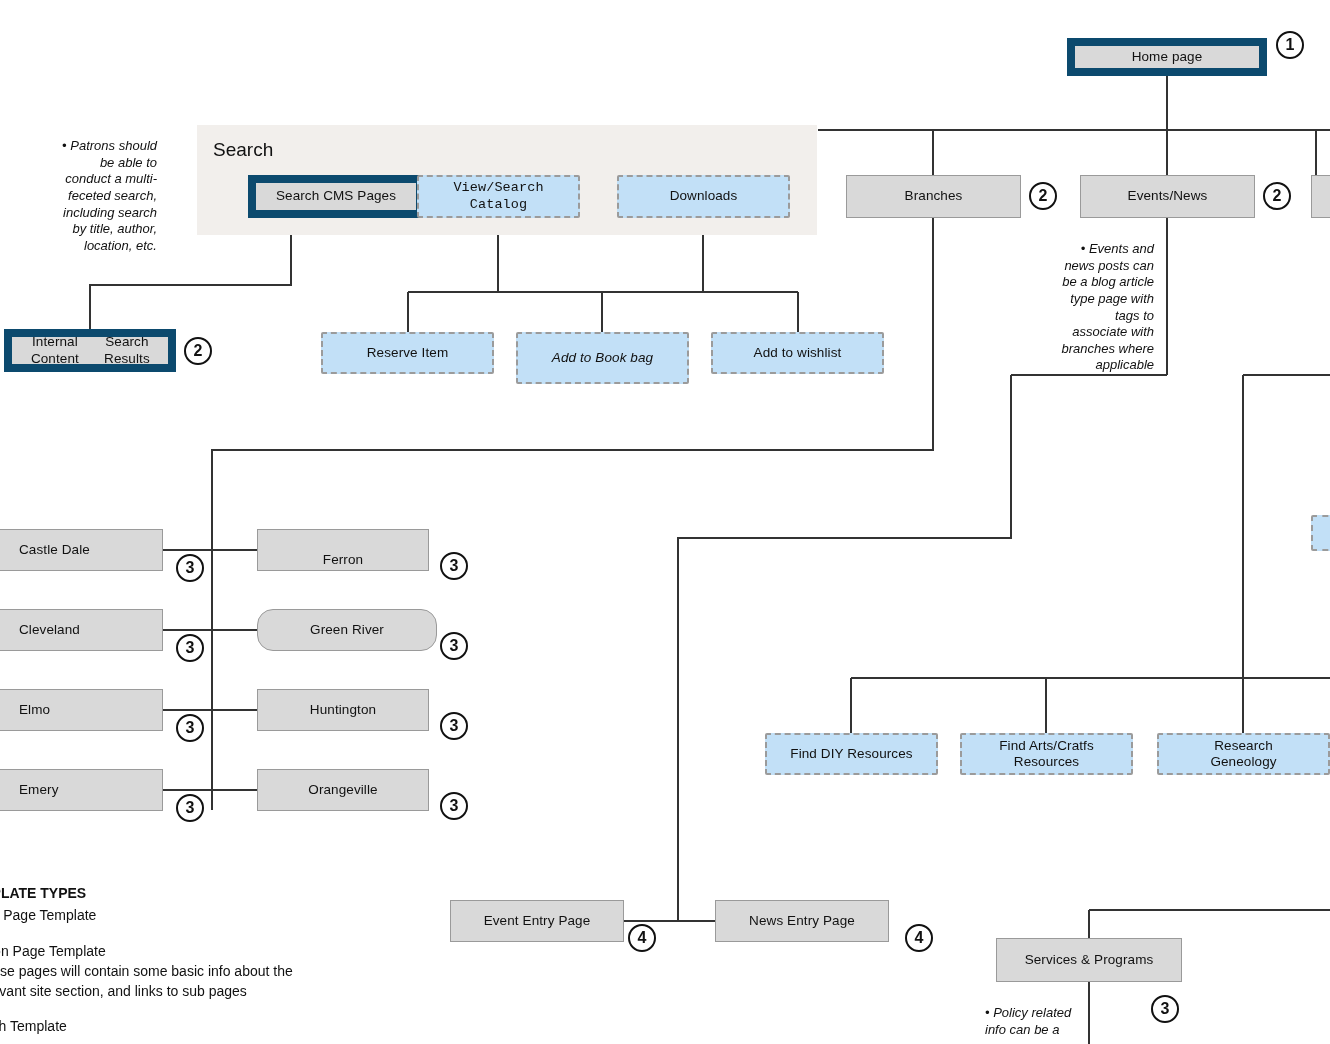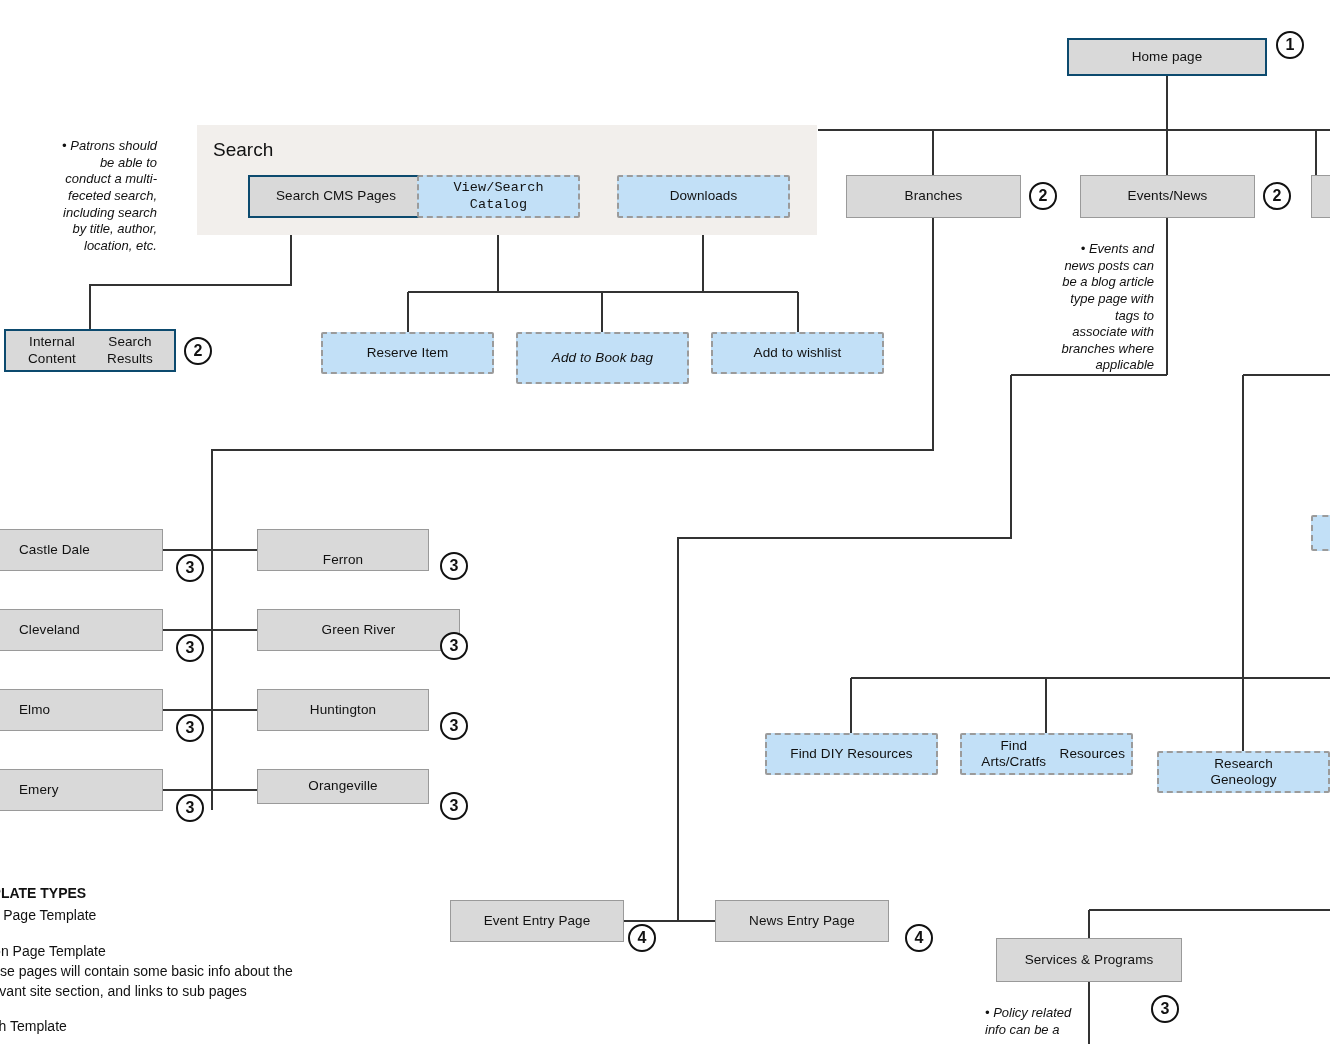--- a/index.html
+++ b/index.html
@@ -25,21 +25,21 @@
     line-height:1.22;
     color:#111111;
     letter-spacing:.1px;
     padding:2px 6px;
   }
   .node.gray{
     background:#d9d9d9;
     border:1px solid #9a9a9a;
   }
   .node.gray.strong{
-    border:2px solid #0c4a6e;
+    border:8px solid #0c4a6e;
   }
   .node.blue{
     background:#c2e0f7;
     border:2px dashed #9b9b9b;
     border-radius:2px;
   }
 
   
   #search-panel{
     position:absolute;
@@ -213,45 +213,45 @@
   <div class="node gray" style="left:-37px;top:769px;width:200px;height:42px;justify-content:flex-start;padding-left:55px;">
     <span>Emery</span>
   </div>
   <div class="badge" style="left:176px;top:794px;">3</div>
 
   <div class="node gray" style="left:257px;top:529px;width:172px;height:42px;align-items:flex-end;">
     <span>Ferron</span>
   </div>
   <div class="badge" style="left:440px;top:552px;">3</div>
 
-  <div class="node gray" style="left:257px;top:609px;width:203px;height:42px;">
+  <div class="node gray" style="left:257px;top:609px;width:180px;height:42px;border-radius:16px;">
     <span>Green River</span>
   </div>
   <div class="badge" style="left:440px;top:632px;">3</div>
 
   <div class="node gray" style="left:257px;top:689px;width:172px;height:42px;">
     <span>Huntington</span>
   </div>
   <div class="badge" style="left:440px;top:712px;">3</div>
 
-  <div class="node gray" style="left:257px;top:769px;width:172px;height:35px;">
+  <div class="node gray" style="left:257px;top:769px;width:172px;height:42px;">
     <span>Orangeville</span>
   </div>
   <div class="badge" style="left:440px;top:792px;">3</div>
 
   <div class="node blue" style="left:765px;top:733px;width:173px;height:42px;">
     <span>Find DIY Resources</span>
   </div>
 
-  <div class="node blue" style="left:960px;top:733px;width:173px;height:42px;">
+  <div class="node blue" style="left:960px;top:733px;width:173px;height:42px;flex-direction:column;">
     <span>Find Arts/Cratfs</span>
     <span>Resources</span>
   </div>
 
-  <div class="node blue" style="left:1157px;top:751px;width:173px;height:42px;flex-direction:column;">
+  <div class="node blue" style="left:1157px;top:733px;width:173px;height:42px;flex-direction:column;">
     <span>Research</span>
     <span>Geneology</span>
   </div>
 
   <div class="node blue" style="left:1311px;top:515px;width:40px;height:36px;"></div>
 
   <div class="node gray" style="left:450px;top:900px;width:174px;height:42px;">
     <span>Event Entry Page</span>
   </div>
   <div class="badge" style="left:628px;top:924px;">4</div>

